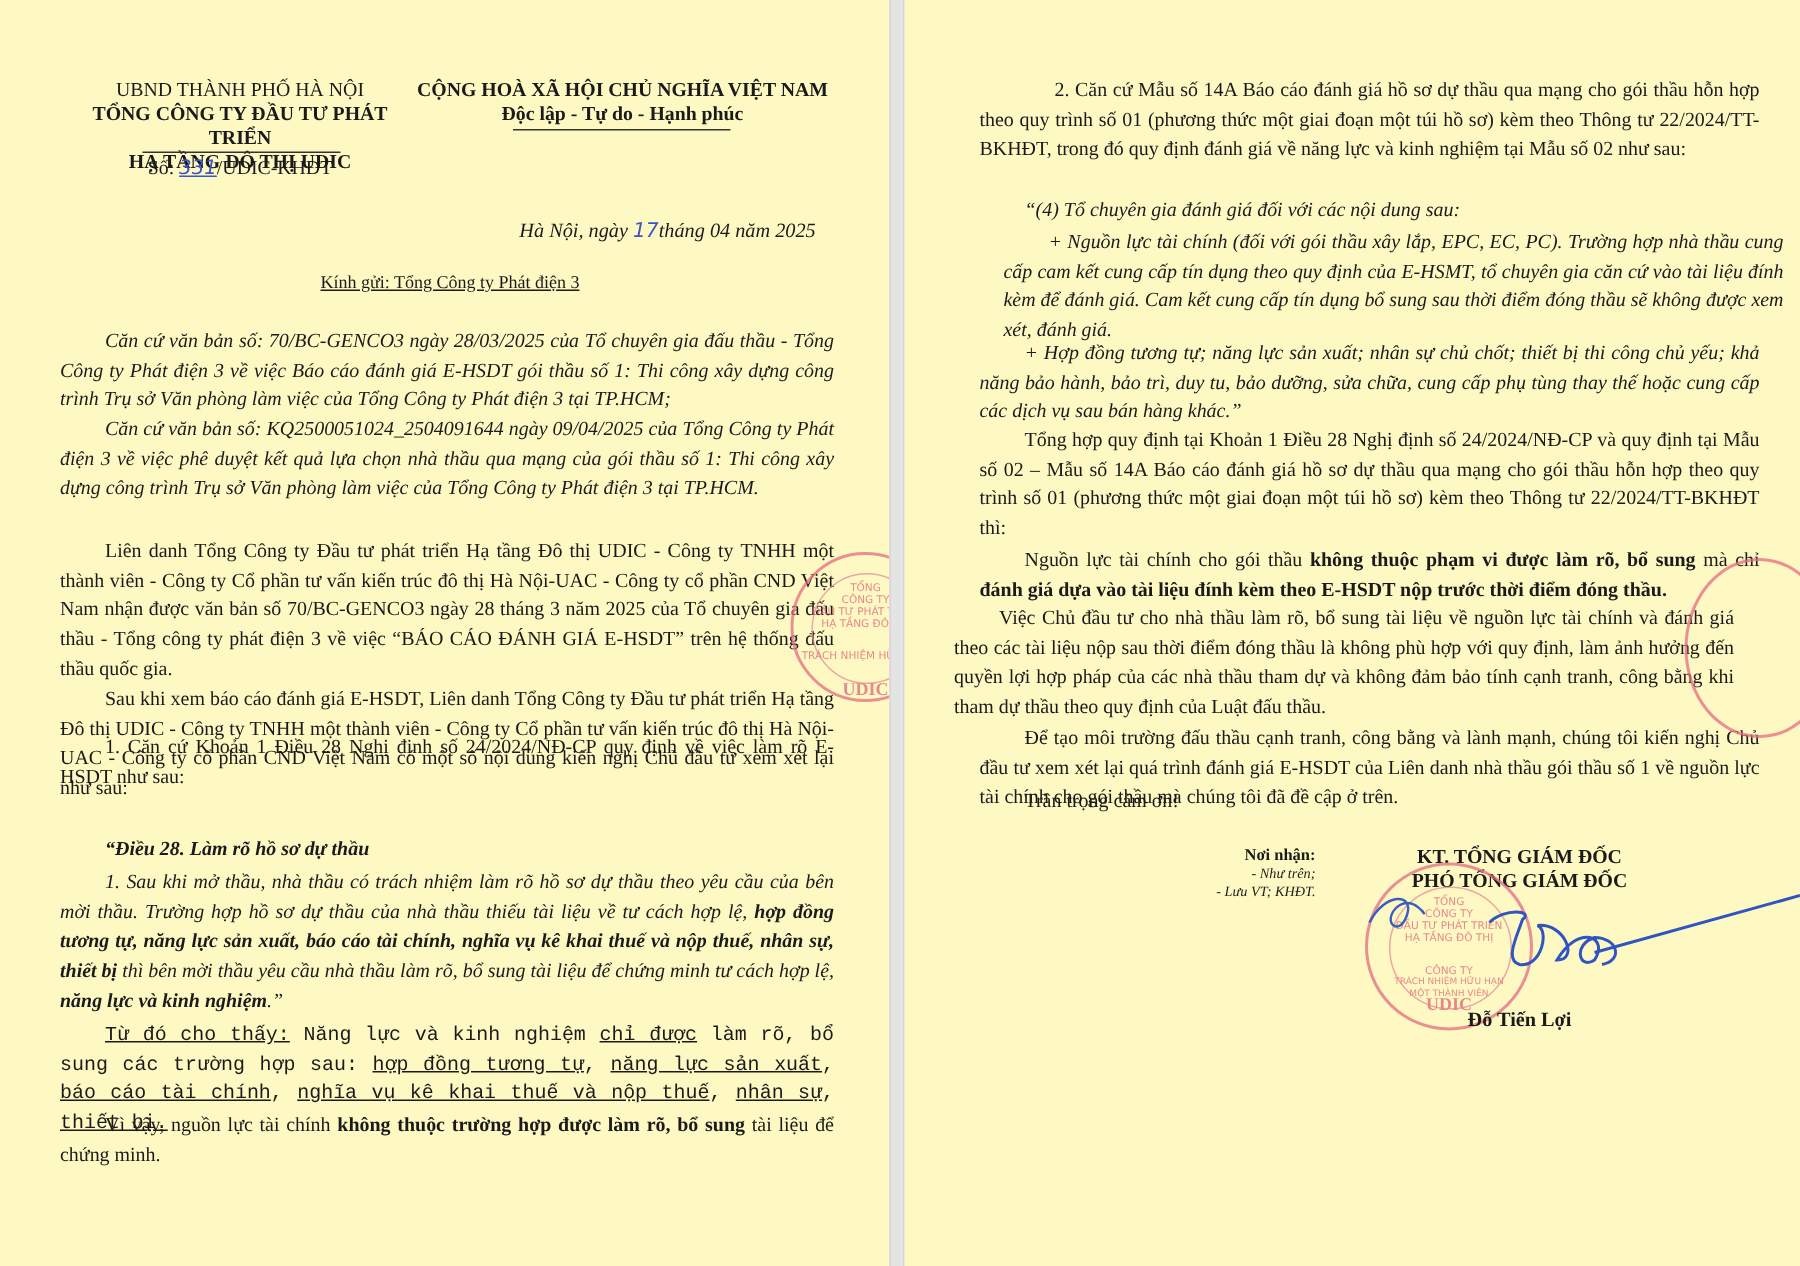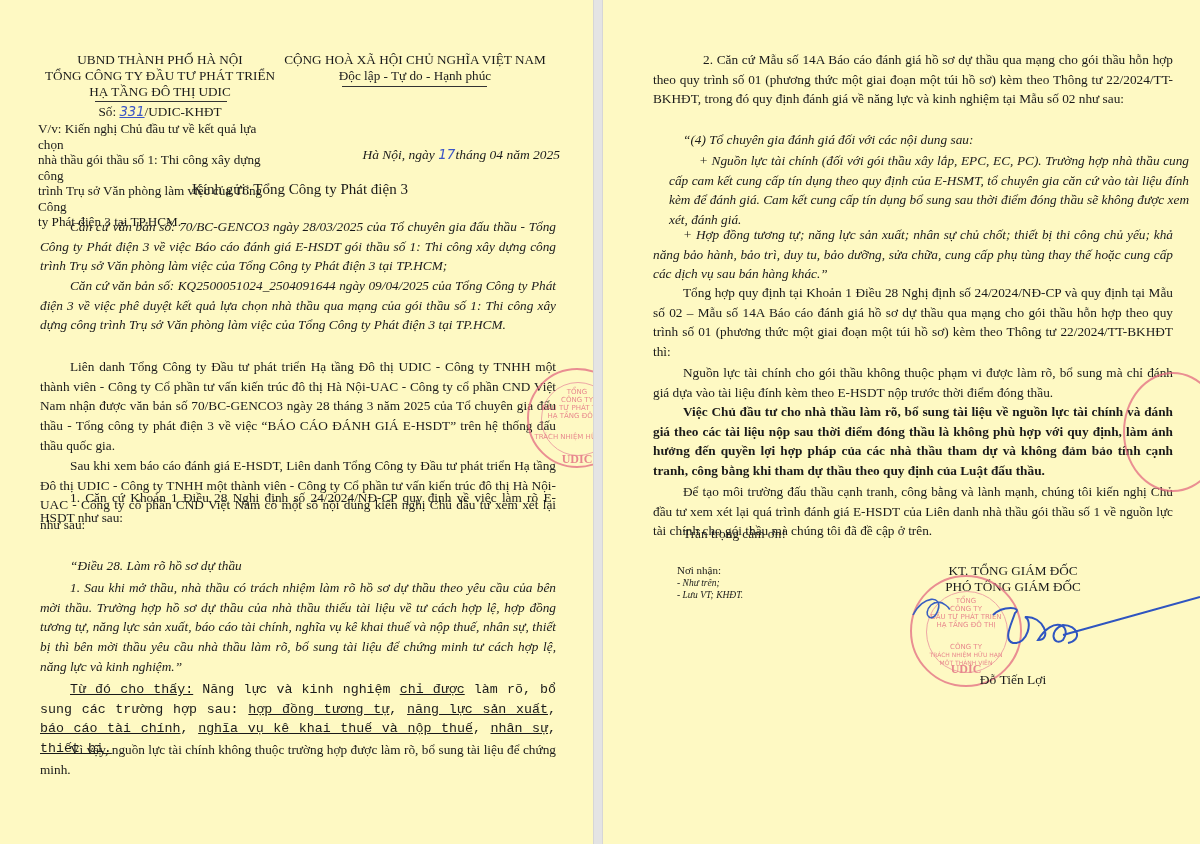--- a/index.html
+++ b/index.html
@@ -9,21 +9,21 @@
   }
   .page {
     position:absolute; top:0; height:844px; background:#fef9c3; overflow:hidden;
   }
   #page-left { left:0; width:593px; }
   #page-right { left:603px; width:597px; }
   .gap { position:absolute; left:593px; top:0; width:10px; height:844px; background:#e4e4e4; border-left:1px solid #d6d6d6; border-right:1px solid #d6d6d6; box-sizing:border-box; }
   .abs { position:absolute; }
   .center { text-align:center; }
   .hdr { font-size:13.2px; line-height:16px; }
-  .b { font-weight:normal; }
+  .b { font-weight:bold; }
   .i { font-style:italic; }
   .u { text-decoration:underline; }
   .para { font-size:13.3px; line-height:19.7px; text-align:justify; }
   .para .ind { display:inline-block; width:30px; }
   .hand { color:#3b55c6; font-family:"DejaVu Sans", sans-serif; font-style:italic; }
   .rule { position:absolute; height:1px; background:#333; }
   .stamp {
     position:absolute; border:2px solid #e36b82; border-radius:50%;
     color:#e0627b; opacity:0.75; text-align:center; font-family:"DejaVu Sans", sans-serif;
     box-sizing:border-box;
@@ -42,38 +42,32 @@
     <div>UBND THÀNH PHỐ HÀ NỘI</div>
     <div class="b">TỔNG CÔNG TY ĐẦU TƯ PHÁT TRIỂN</div>
     <div class="b">HẠ TẦNG ĐÔ THỊ UDIC</div>
   </div>
   <div class="rule" style="left:95px; top:101px; width:132px;"></div>
 
   <div class="abs center hdr" style="left:40px; top:104px; width:240px;">
     <span>Số: </span><span class="hand u">331</span><span>/UDIC-KHĐT</span>
   </div>
 
-  <div class="abs hdr" style="left:38px; top:121px; width:240px; line-height:15.5px;">
-    <div>V/v: Kiến nghị Chủ đầu tư về kết quả lựa chọn</div>
-    <div>nhà thầu gói thầu số 1: Thi công xây dựng công</div>
-    <div>trình Trụ sở Văn phòng làm việc của Tổng Công</div>
-    <div>ty Phát điện 3 tại TP.HCM.</div>
-  </div>
 
   <div class="abs center hdr" style="left:270px; top:52px; width:290px;">
     <div class="b">CỘNG HOÀ XÃ HỘI CHỦ NGHĨA VIỆT NAM</div>
     <div class="b">Độc lập - Tự do - Hạnh phúc</div>
   </div>
   <div class="rule" style="left:342px; top:86px; width:145px;"></div>
 
-  <div class="abs i hdr" style="left:330px; top:146px; width:230px; text-align:right; font-size:13.5px;">
+  <div class="abs i hdr" style="left:330px; top:146px; width:230px; text-align:center; font-size:13.5px;">
     <span>Hà Nội, ngày </span><span class="hand">17</span><span>tháng 04 năm 2025</span>
   </div>
 
-  <div class="abs center" style="left:40px; top:181px; width:520px; font-size:15px;">Kính gửi: Tổng Công ty Phát điện 3</div>
+  <div class="abs center" style="left:40px; top:181px; width:520px; font-size:12px;text-decoration:underline;">Kính gửi: Tổng Công ty Phát điện 3</div>
 
   <div class="abs para i" style="left:40px; top:217px; width:516px;">
     <span class="ind"></span><span>Căn cứ văn bản số: 70/BC-GENCO3 ngày 28/03/2025 của Tổ chuyên gia đấu thầu - Tổng Công ty Phát điện 3 về việc Báo cáo đánh giá E-HSDT gói thầu số 1: Thi công xây dựng công trình Trụ sở Văn phòng làm việc của Tổng Công ty Phát điện 3 tại TP.HCM;</span>
   </div>
   <div class="abs para i" style="left:40px; top:276px; width:516px;">
     <span class="ind"></span><span>Căn cứ văn bản số: KQ2500051024_2504091644 ngày 09/04/2025 của Tổng Công ty Phát điện 3 về việc phê duyệt kết quả lựa chọn nhà thầu qua mạng của gói thầu số 1: Thi công xây dựng công trình Trụ sở Văn phòng làm việc của Tổng Công ty Phát điện 3 tại TP.HCM.</span>
   </div>
 
   <div class="abs para" style="left:40px; top:357px; width:516px;">
     <span class="ind"></span><span>Liên danh Tổng Công ty Đầu tư phát triển Hạ tầng Đô thị UDIC - Công ty TNHH một thành viên - Công ty Cổ phần tư vấn kiến trúc đô thị Hà Nội-UAC - Công ty cổ phần CND Việt Nam nhận được văn bản số 70/BC-GENCO3 ngày 28 tháng 3 năm 2025 của Tổ chuyên gia đấu thầu - Tổng công ty phát điện 3 về việc “BÁO CÁO ĐÁNH GIÁ E-HSDT” trên hệ thống đấu thầu quốc gia.</span>
@@ -123,31 +117,31 @@
   </div>
   <div class="abs para i" style="left:50px; top:225px; width:520px;">
     <span class="ind" style="width:30px;"></span><span>+ Hợp đồng tương tự; năng lực sản xuất; nhân sự chủ chốt; thiết bị thi công chủ yếu; khả năng bảo hành, bảo trì, duy tu, bảo dưỡng, sửa chữa, cung cấp phụ tùng thay thế hoặc cung cấp các dịch vụ sau bán hàng khác.”</span>
   </div>
   <div class="abs para" style="left:50px; top:283px; width:520px;">
     <span class="ind" style="width:30px;"></span><span>Tổng hợp quy định tại Khoản 1 Điều 28 Nghị định số 24/2024/NĐ-CP và quy định tại Mẫu số 02 – Mẫu số 14A Báo cáo đánh giá hồ sơ dự thầu qua mạng cho gói thầu hỗn hợp theo quy trình số 01 (phương thức một giai đoạn một túi hồ sơ) kèm theo Thông tư 22/2024/TT-BKHĐT thì:</span>
   </div>
   <div class="abs para" style="left:50px; top:363px; width:520px;">
     <span class="ind" style="width:30px;"></span><span>Nguồn lực tài chính cho gói thầu </span><span class="b">không thuộc phạm vi được làm rõ, bổ sung</span><span> mà chỉ </span><span class="b">đánh giá dựa vào tài liệu đính kèm theo E-HSDT nộp trước thời điểm đóng thầu.</span>
   </div>
-  <div class="abs para" style="left:50px; top:402px; width:520px;font-weight:bold;">
+  <div class="abs para" style="left:33px; top:402px; width:520px;">
     <span class="ind" style="width:30px;"></span><span>Việc Chủ đầu tư cho nhà thầu làm rõ, bổ sung tài liệu về nguồn lực tài chính và đánh giá theo các tài liệu nộp sau thời điểm đóng thầu là không phù hợp với quy định, làm ảnh hưởng đến quyền lợi hợp pháp của các nhà thầu tham dự và không đảm bảo tính cạnh tranh, công bằng khi tham dự thầu theo quy định của Luật đấu thầu.</span>
   </div>
   <div class="abs para" style="left:50px; top:482px; width:520px;">
     <span class="ind" style="width:30px;"></span><span>Để tạo môi trường đấu thầu cạnh tranh, công bằng và lành mạnh, chúng tôi kiến nghị Chủ đầu tư xem xét lại quá trình đánh giá E-HSDT của Liên danh nhà thầu gói thầu số 1 về nguồn lực tài chính cho gói thầu mà chúng tôi đã đề cập ở trên.</span>
   </div>
   <div class="abs para" style="left:50px; top:524px; width:520px;">
     <span class="ind" style="width:30px;"></span><span>Trân trọng cảm ơn!</span>
   </div>
 
-  <div class="abs" style="left:74px; top:563px; width:200px;">
+  <div class="abs" style="left:74px; top:563px; width:200px;text-align:right;">
     <div class="b" style="font-size:11px; line-height:14px;">Nơi nhận:</div>
     <div class="i" style="font-size:9.5px; line-height:12px;">- Như trên;</div>
     <div class="i" style="font-size:9.5px; line-height:12px;">- Lưu VT; KHĐT.</div>
   </div>
 
   <div class="abs center b" style="left:300px; top:563px; width:220px; font-size:13.2px; line-height:16px;">
     <div>KT. TỔNG GIÁM ĐỐC</div>
     <div>PHÓ TỔNG GIÁM ĐỐC</div>
   </div>
 

